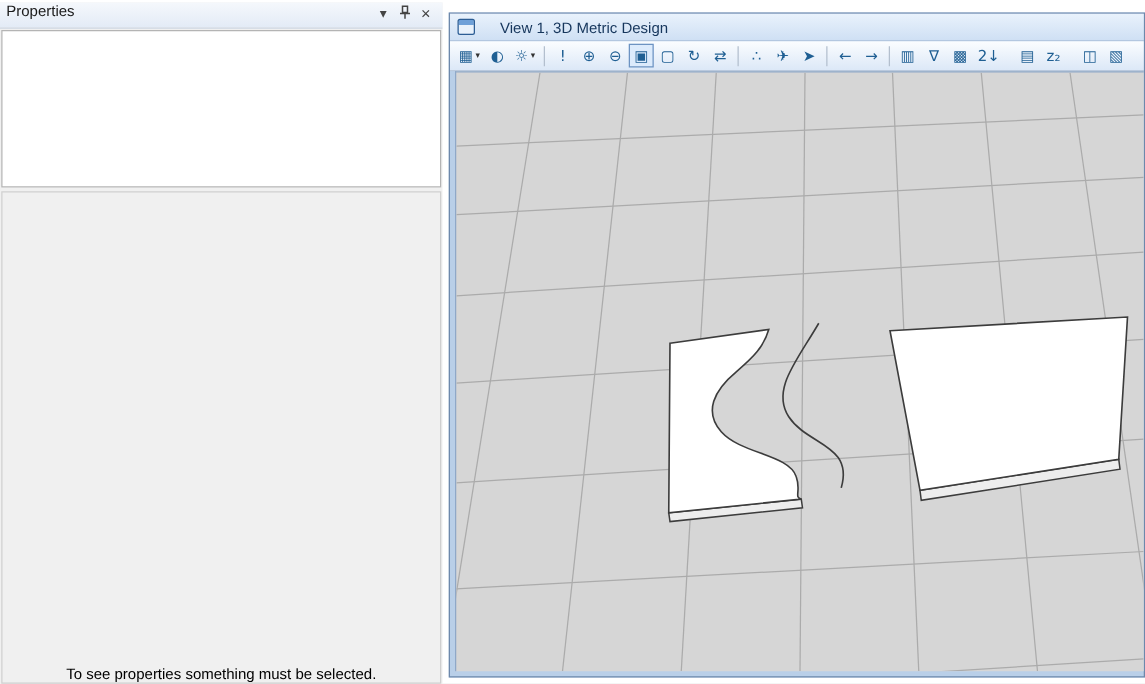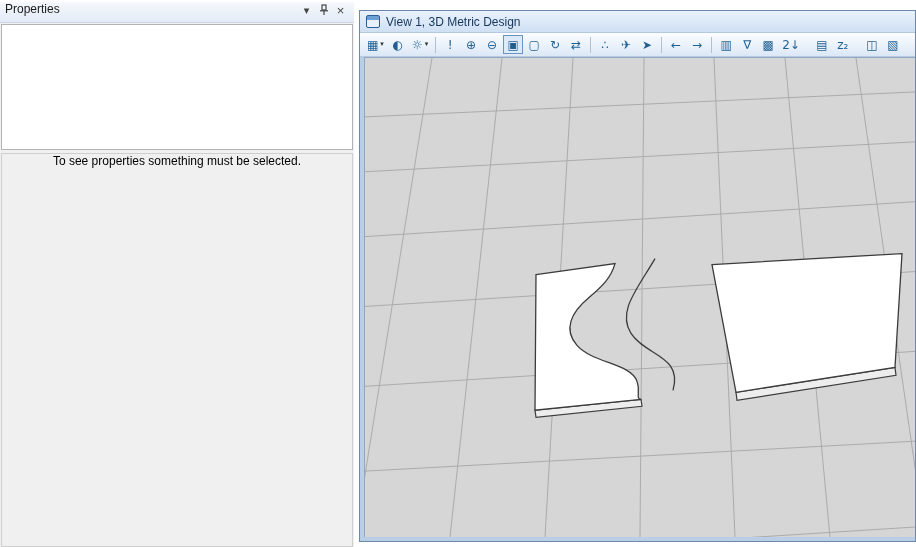--- a/index.html
+++ b/index.html
@@ -28,34 +28,34 @@
     width:17px; height:16px; display:flex; align-items:center; justify-content:center;
     font-size:11px; color:#444; cursor:default; border:1px solid transparent;
   }
   .props-white {
     position:absolute; top:22px; left:1px; width:352px; height:126px;
     background:#ffffff; border:1px solid #b4b4b4;
   }
   .props-gray {
     position:absolute; top:151px; left:1px; width:352px; height:394px;
     background:#f0f0f0; border:1px solid #cfcfcf;
-    display:flex; align-items:flex-start; justify-content:center;
+    display:flex; align-items:flex-end; justify-content:center;
   }
   .props-message { font-size:12px; color:#000; text-align:center; padding:0 12px; }
 
   
   .view-window {
     position:absolute; left:359px; top:10px; width:557px; height:532px;
     border:1px solid #6d88ab; background:#b9cfe8;
   }
   .view-title {
     position:absolute; top:0; left:0; right:0; height:22px;
     background:linear-gradient(#e9f2fc,#cfe0f4);
     border-bottom:1px solid #b3c7e0;
-    display:flex; align-items:center; gap:6px; padding:0 6px;
+    display:flex; align-items:center; gap:20px; padding:0 6px;
     font-size:12px; color:#16365c;text-align:right;
   }
   .view-icon {
     width:14px; height:13px; border:1px solid #2c5d94; border-radius:2px;
     background:linear-gradient(#6ea0d8 0 4px, #e8f1fb 4px 100%);
   }
   .view-toolbar {
     position:absolute; top:22px; left:0; right:0; height:24px;
     background:linear-gradient(#fbfdff,#dce8f7);
     border-bottom:1px solid #bac9dd;

